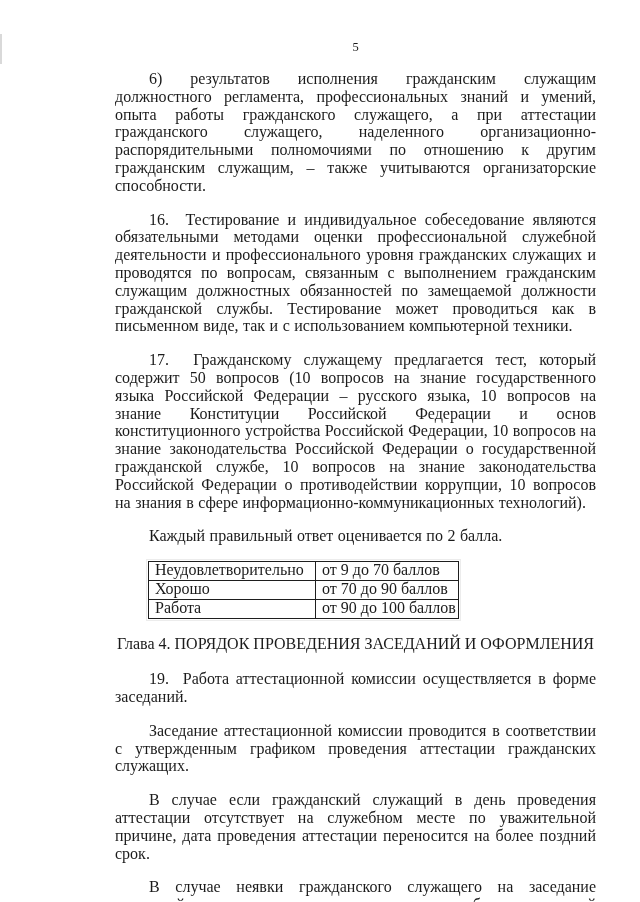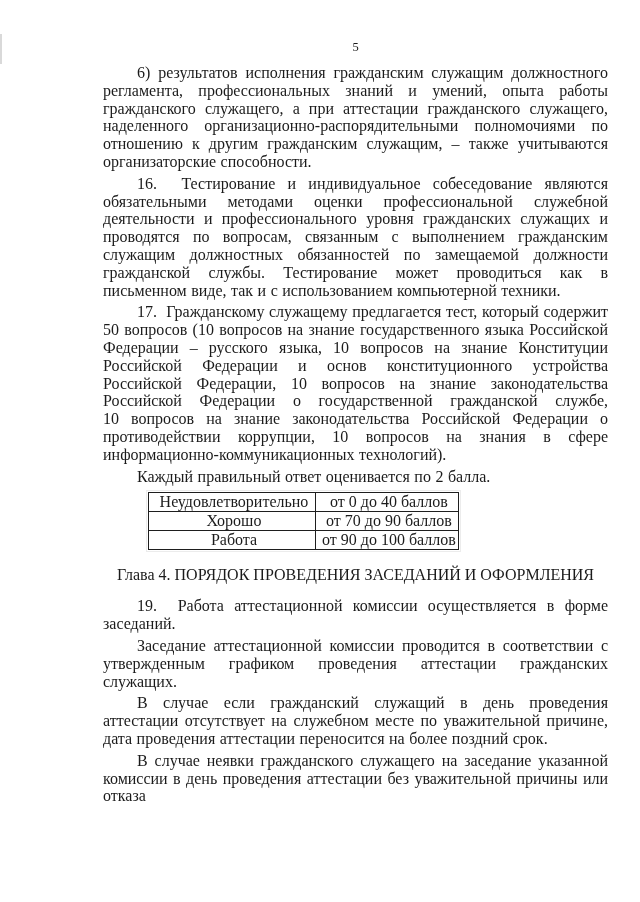--- a/index.html
+++ b/index.html
@@ -30,39 +30,38 @@
     text-align: center;
     font-size: 12.5px;
     line-height: 14px;
     margin: 0 0 10px 0;
   }
   .para {
     font-size: 16px;
     line-height: 17.8px;
     text-align: justify;
     text-indent: 34px;
-    margin: 4px;
+    margin: 16px;
     word-spacing: 0.5px;
   }
   .score-table {
     border-collapse: collapse;
     table-layout: fixed;
     margin: 7px 0 13px 49px;
     outline: 1px solid #ececec;
     outline-offset: 1px;
   }
   .score-table td {
     border: 1px solid #1e1e1e;
     font-size: 16px;
     line-height: 16.5px;
     height: 17px;
     padding: 0 2px 1px 6px;
     white-space: nowrap;
     overflow: hidden;
-    text-align: center;
   }
   .col-grade { width: 167px; }
   .col-range { width: 133px; }
   .chapter-heading {
     margin: 15px 0 12px 0;
     text-align: center;
     font-size: 16px;
     line-height: 20px;
   }
   .hline { display: block; }
@@ -82,21 +81,21 @@
     <p class="para">Каждый правильный ответ оценивается по 2 балла.</p>
 
     <table class="score-table">
       <colgroup>
         <col class="col-grade">
         <col class="col-range">
       </colgroup>
       <tbody>
         <tr>
           <td>Неудовлетворительно</td>
-          <td>от 0 до 40 баллов</td>
+          <td>от 9 до 70 баллов</td>
         </tr>
         <tr>
           <td>Хорошо</td>
           <td>от 70 до 90 баллов</td>
         </tr>
         <tr>
           <td>Работа</td>
           <td>от 90 до 100 баллов</td>
         </tr>
       </tbody>

